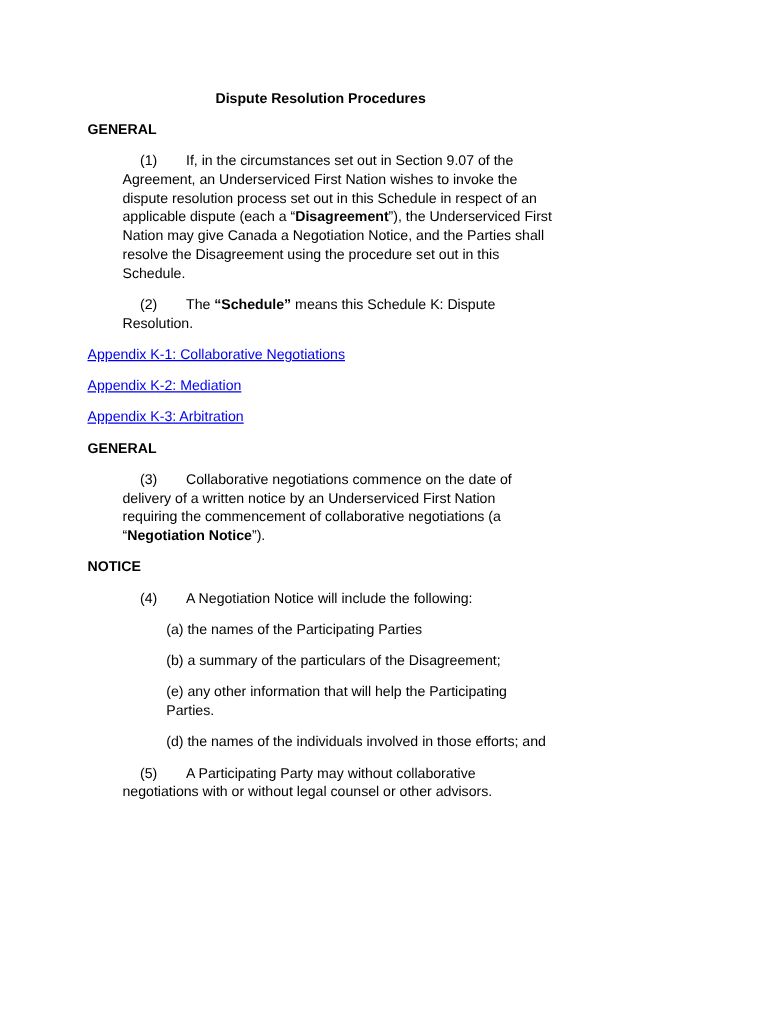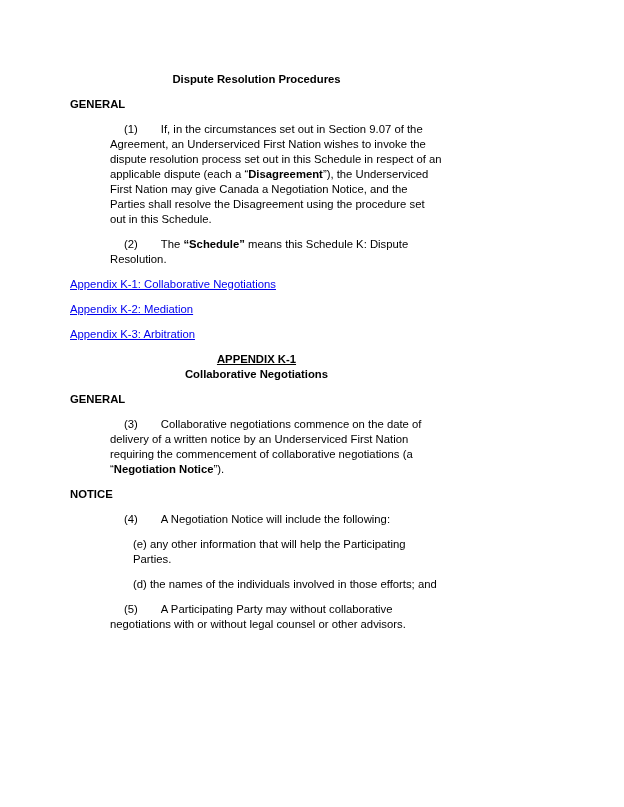--- a/index.html
+++ b/index.html
@@ -25,21 +25,21 @@
     font-size: 11.3px;
     line-height: 15px;
     margin: 0 0 10px 0;
   }
   .heading {
     font-weight: 700;
     margin: 0 0 10px 0;
   }
   p { margin: 0 0 10px 0; }
   .num-para {
-    margin-left: 40px;
+    margin-left: 28px;
     text-indent: 14px;
     margin-bottom: 10px;
   }
   .pnum { display: inline; }
   .tab { display: inline-block; width: 23px; }
   .list-para {
     margin-left: 63px;
     margin-bottom: 10px;
   }
   .link-line { margin: 0 0 10px 0; }
@@ -65,33 +65,31 @@
   <div class="heading">GENERAL</div>
 
   <p class="num-para"><span class="pnum">(1)</span><span class="tab"></span><span><span>If, in the circumstances set out in Section 9.07 of the Agreement, an Underserviced First Nation wishes to invoke the dispute resolution process set out in this Schedule in respect of an applicable dispute (each a “</span><span class="b">Disagreement</span><span>”), the Underserviced First Nation may give Canada a Negotiation Notice, and the Parties shall resolve the Disagreement using the procedure set out in this Schedule.</span></span></p>
 
   <p class="num-para"><span class="pnum">(2)</span><span class="tab"></span><span><span>The </span><span class="b">“Schedule”</span><span> means this Schedule K: Dispute Resolution.</span></span></p>
 
   <p class="link-line"><a href="#">Appendix K-1: Collaborative Negotiations</a></p>
   <p class="link-line"><a href="#">Appendix K-2: Mediation</a></p>
   <p class="link-line"><a href="#">Appendix K-3: Arbitration</a></p>
 
-  <div class="appendix-block">
-    <div class="u">APPENDIX K-1</div>
-    <div>Collaborative Negotiations</div>
-  </div>
 
   <div class="heading">GENERAL</div>
 
   <p class="num-para"><span class="pnum">(3)</span><span class="tab"></span><span><span>Collaborative negotiations commence on the date of delivery of a written notice by an Underserviced First Nation requiring the commencement of collaborative negotiations (a “</span><span class="b">Negotiation Notice</span><span>”).</span></span></p>
 
   <div class="heading">NOTICE</div>
 
   <p class="num-para"><span class="pnum">(4)</span><span class="tab"></span><span><span>A Negotiation Notice will include the following:</span></span></p>
 
+  <p class="list-para">(a) the names of the Participating Parties</p>
+  <p class="list-para">(b) a summary of the particulars of the Disagreement;</p>
   <p class="list-para">(e) any other information that will help the Participating Parties.</p>
   <p class="list-para">(d) the names of the individuals involved in those efforts; and</p>
 
 
   <p class="num-para"><span class="pnum">(5)</span><span class="tab"></span><span><span>A Participating Party may without collaborative negotiations with or without legal counsel or other advisors.</span></span></p>
 
 
 </div>
 
 </body></html>

